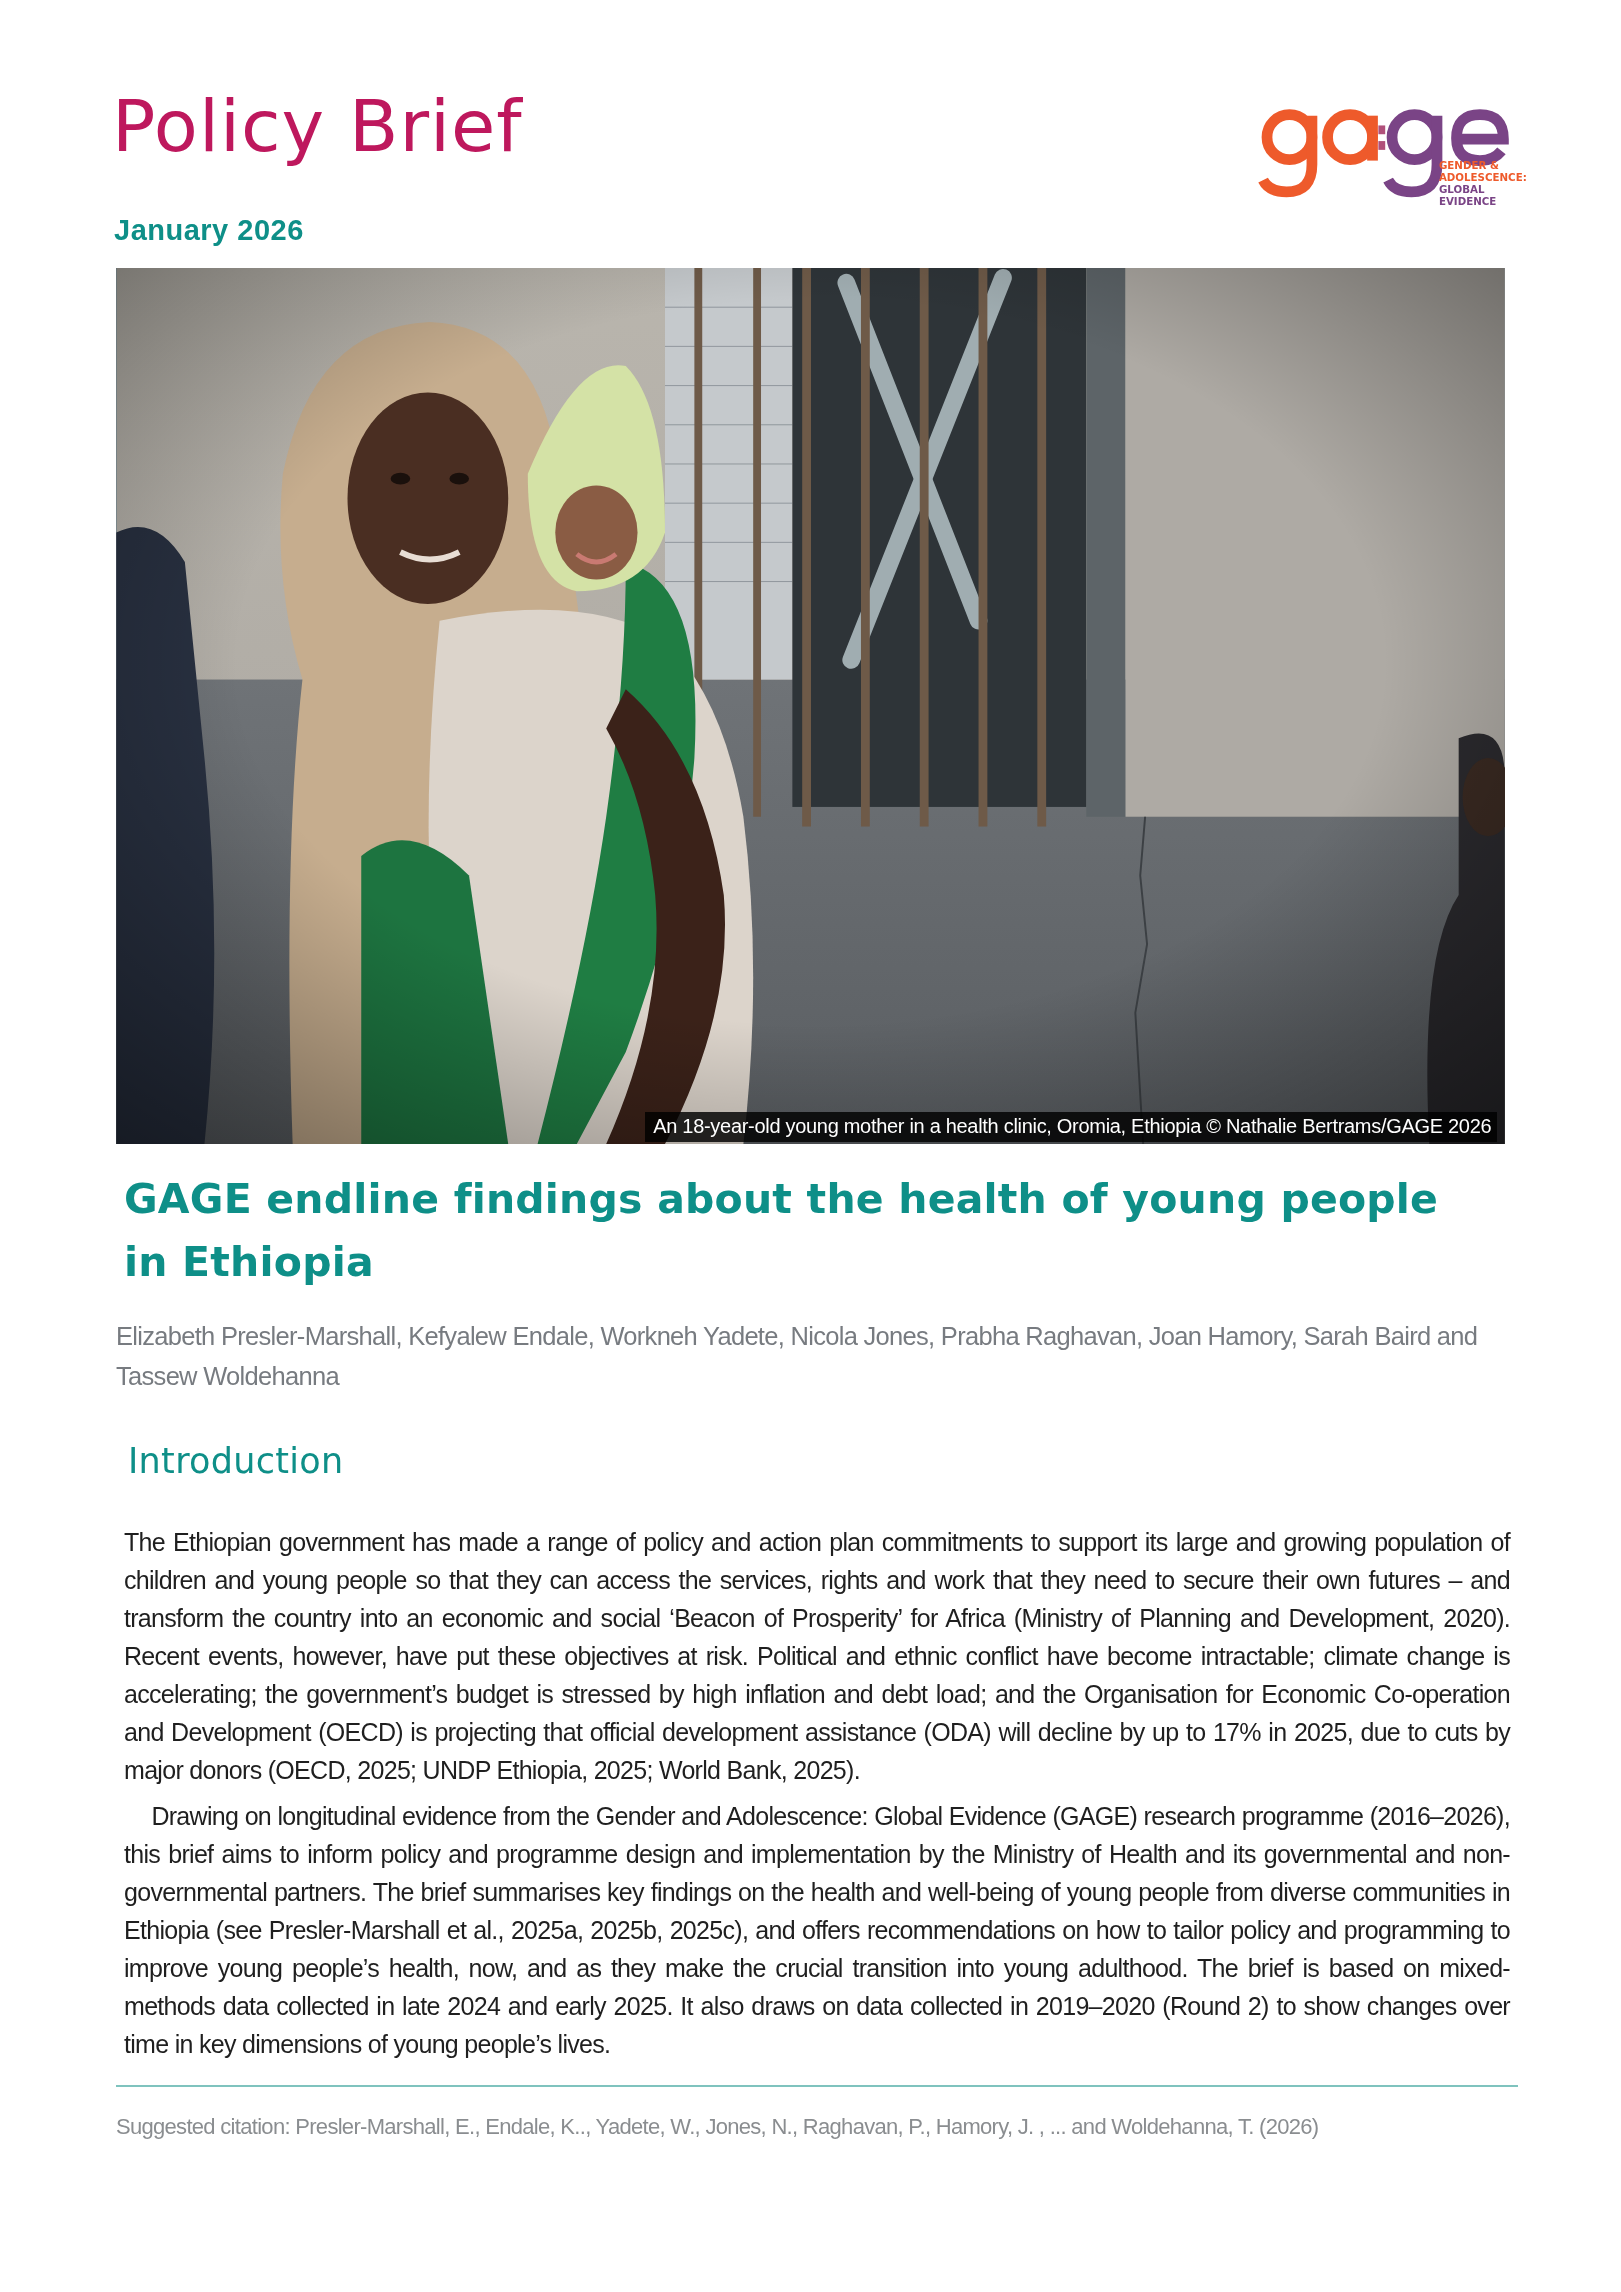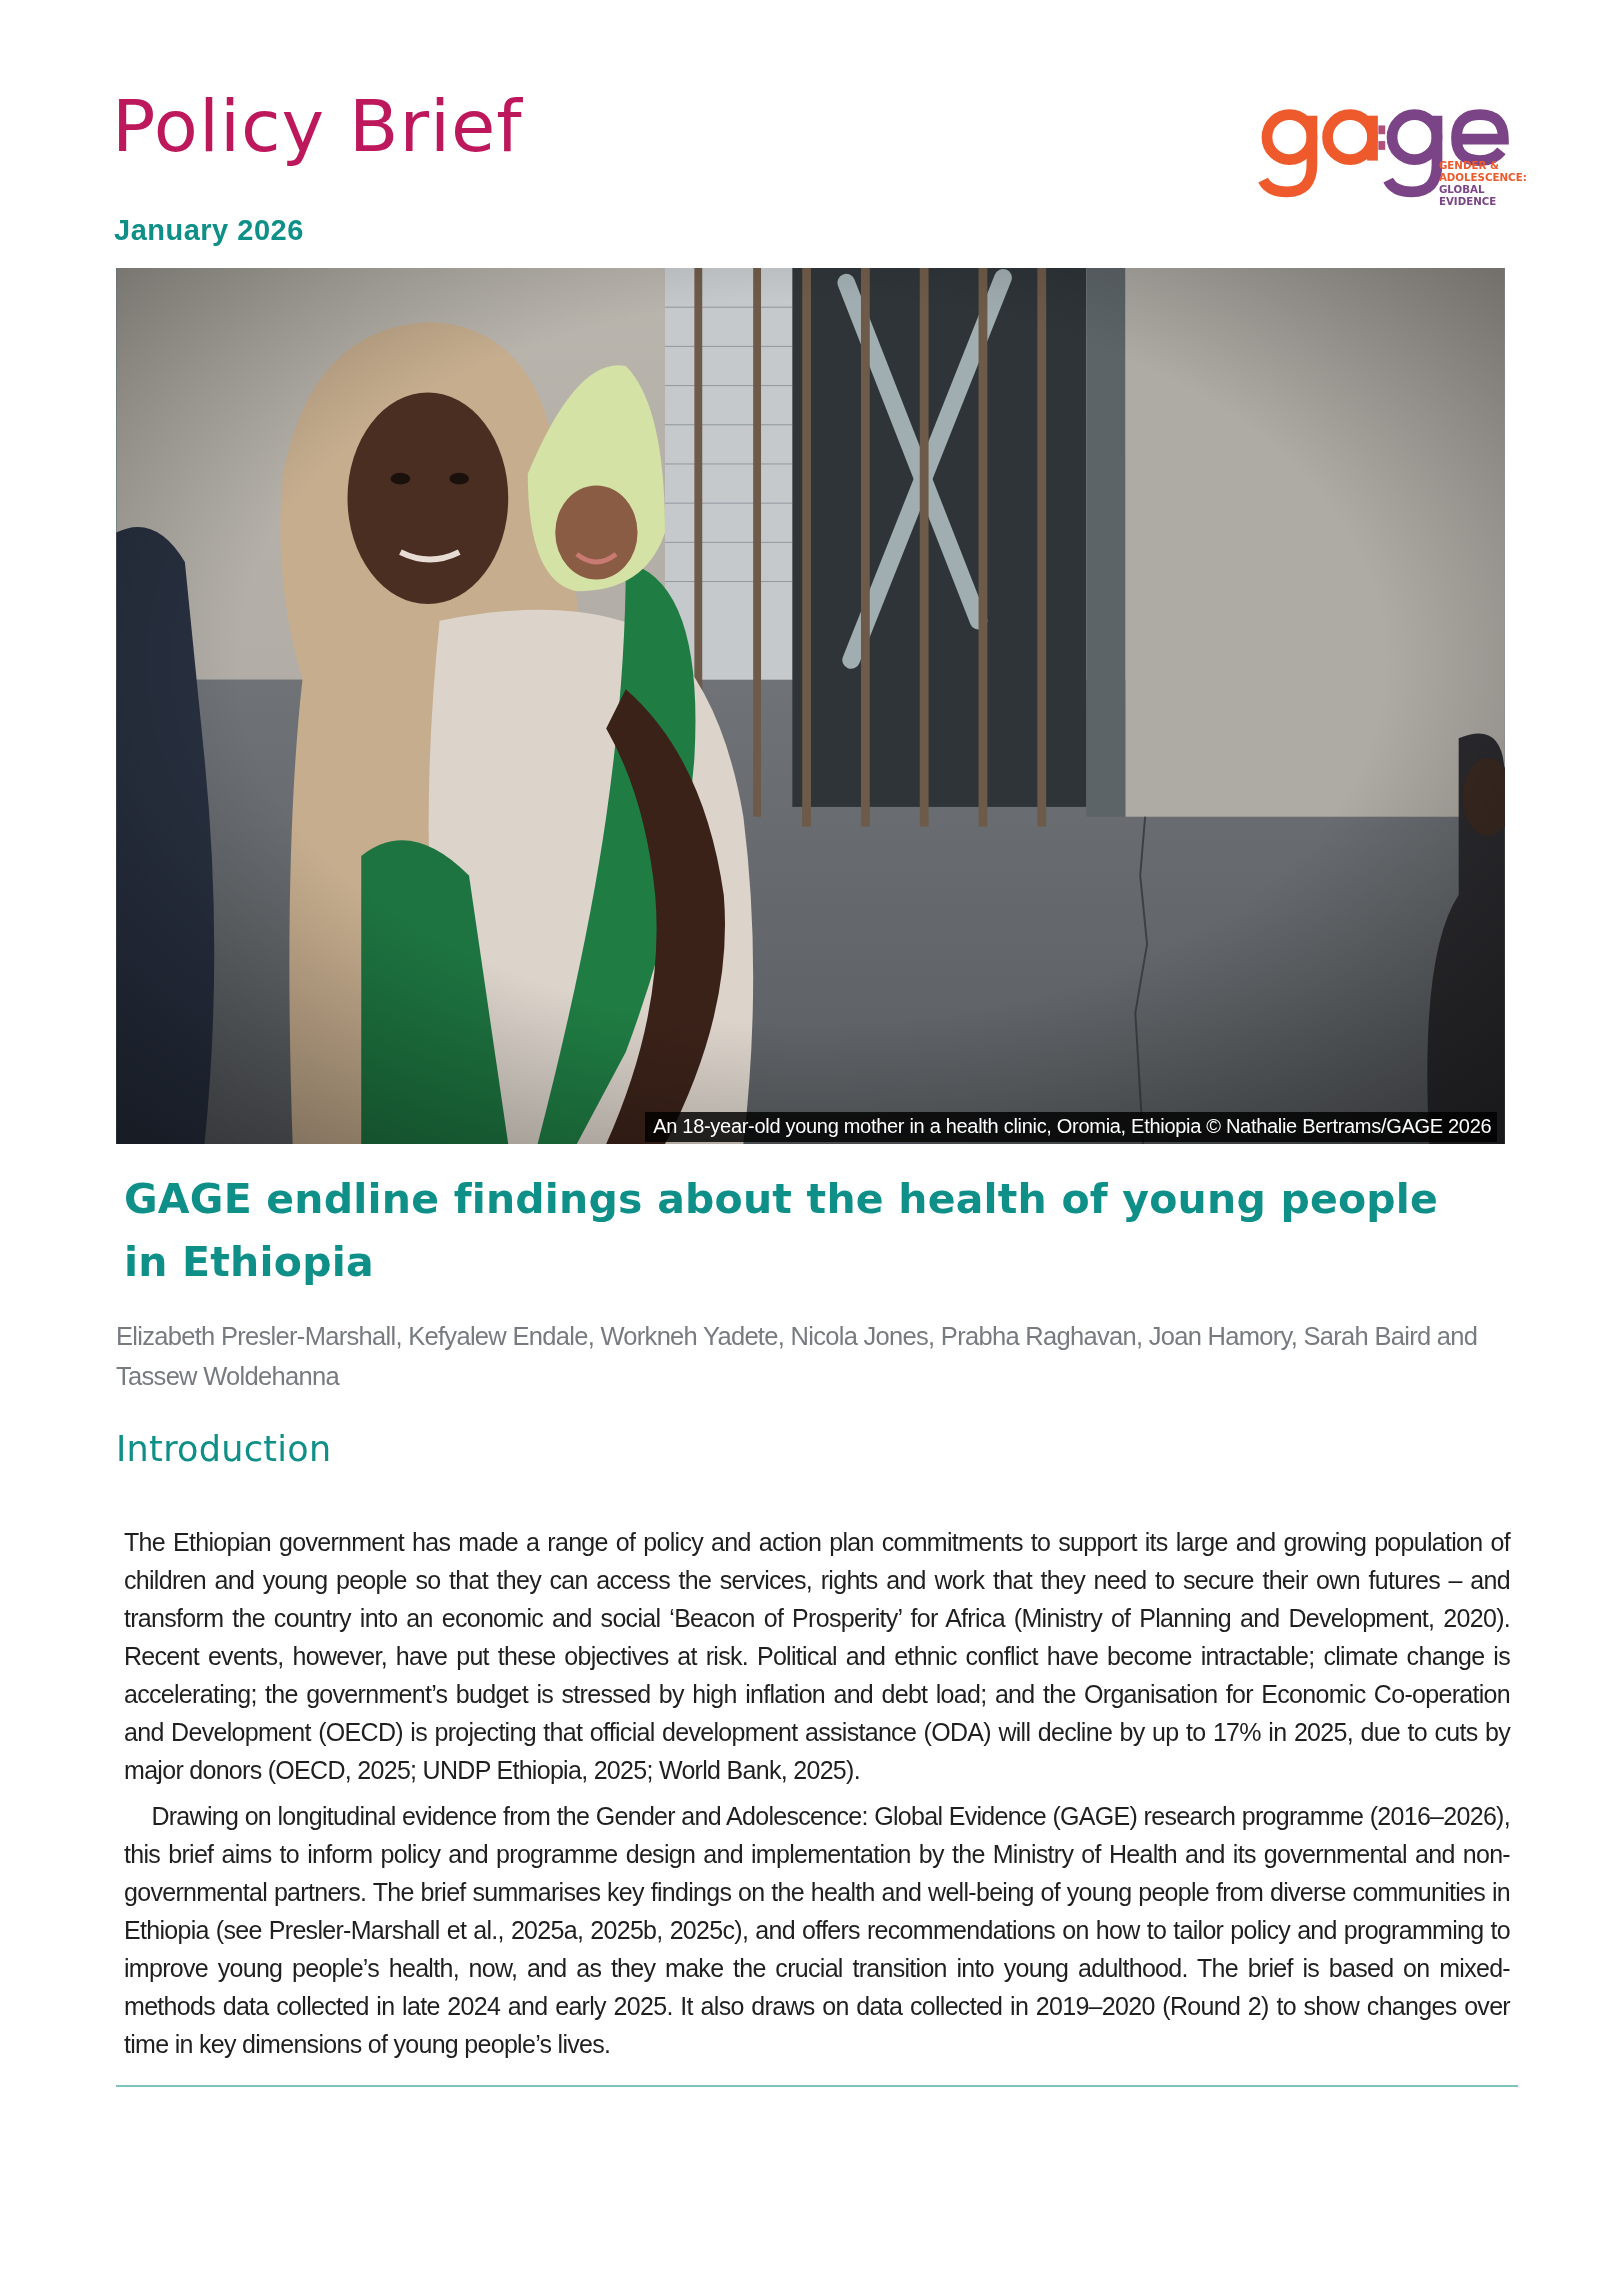--- a/index.html
+++ b/index.html
@@ -181,24 +181,25 @@
 
     <rect x="0" y="0" width="1417" height="894" fill="url(#vignette)"></rect>
   </svg>
   <div class="hero-caption">An 18-year-old young mother in a health clinic, Oromia, Ethiopia © Nathalie Bertrams/GAGE 2026</div>
 </div>
 
 <h1 class="doc-title" style="margin:8px;">GAGE endline findings about the health of young people in Ethiopia</h1>
 
 <div class="authors">Elizabeth Presler-Marshall, Kefyalew Endale, Workneh Yadete, Nicola Jones, Prabha Raghavan, Joan Hamory, Sarah Baird and Tassew Woldehanna</div>
 
-<h2 class="section-heading" style="margin:0;">Introduction</h2>
+<h2 class="section-heading" style="margin:12px;">Introduction</h2>
 
 <div class="body-text">
   <p>The Ethiopian government has made a range of policy and action plan commitments to support its large and growing population of children and young people so that they can access the services, rights and work that they need to secure their own futures – and transform the country into an economic and social ‘Beacon of Prosperity’ for Africa (Ministry of Planning and Development, 2020). Recent events, however, have put these objectives at risk. Political and ethnic conflict have become intractable; climate change is accelerating; the government’s budget is stressed by high inflation and debt load; and the Organisation for Economic Co-operation and Development (OECD) is projecting that official development assistance (ODA) will decline by up to 17% in 2025, due to cuts by major donors (OECD, 2025; UNDP Ethiopia, 2025; World Bank, 2025).</p>
   <p class="indent">Drawing on longitudinal evidence from the Gender and Adolescence: Global Evidence (GAGE) research programme (2016–2026), this brief aims to inform policy and programme design and implementation by the Ministry of Health and its governmental and non-governmental partners. The brief summarises key findings on the health and well-being of young people from diverse communities in Ethiopia (see Presler-Marshall et al., 2025a, 2025b, 2025c), and offers recommendations on how to tailor policy and programming to improve young people’s health, now, and as they make the crucial transition into young adulthood. The brief is based on mixed-methods data collected in late 2024 and early 2025. It also draws on data collected in 2019–2020 (Round 2)  to show changes over time in key dimensions of young people’s lives.</p>
 </div>
 
 <div class="divider"></div>
 
 <div class="citation">
+  <p>Suggested citation: Presler-Marshall, E., Endale, K.., Yadete, W., Jones, N., Raghavan, P., Hamory, J. , ... and Woldehanna, T. (2026)</p>
 </div>
 
 
 </body></html>

